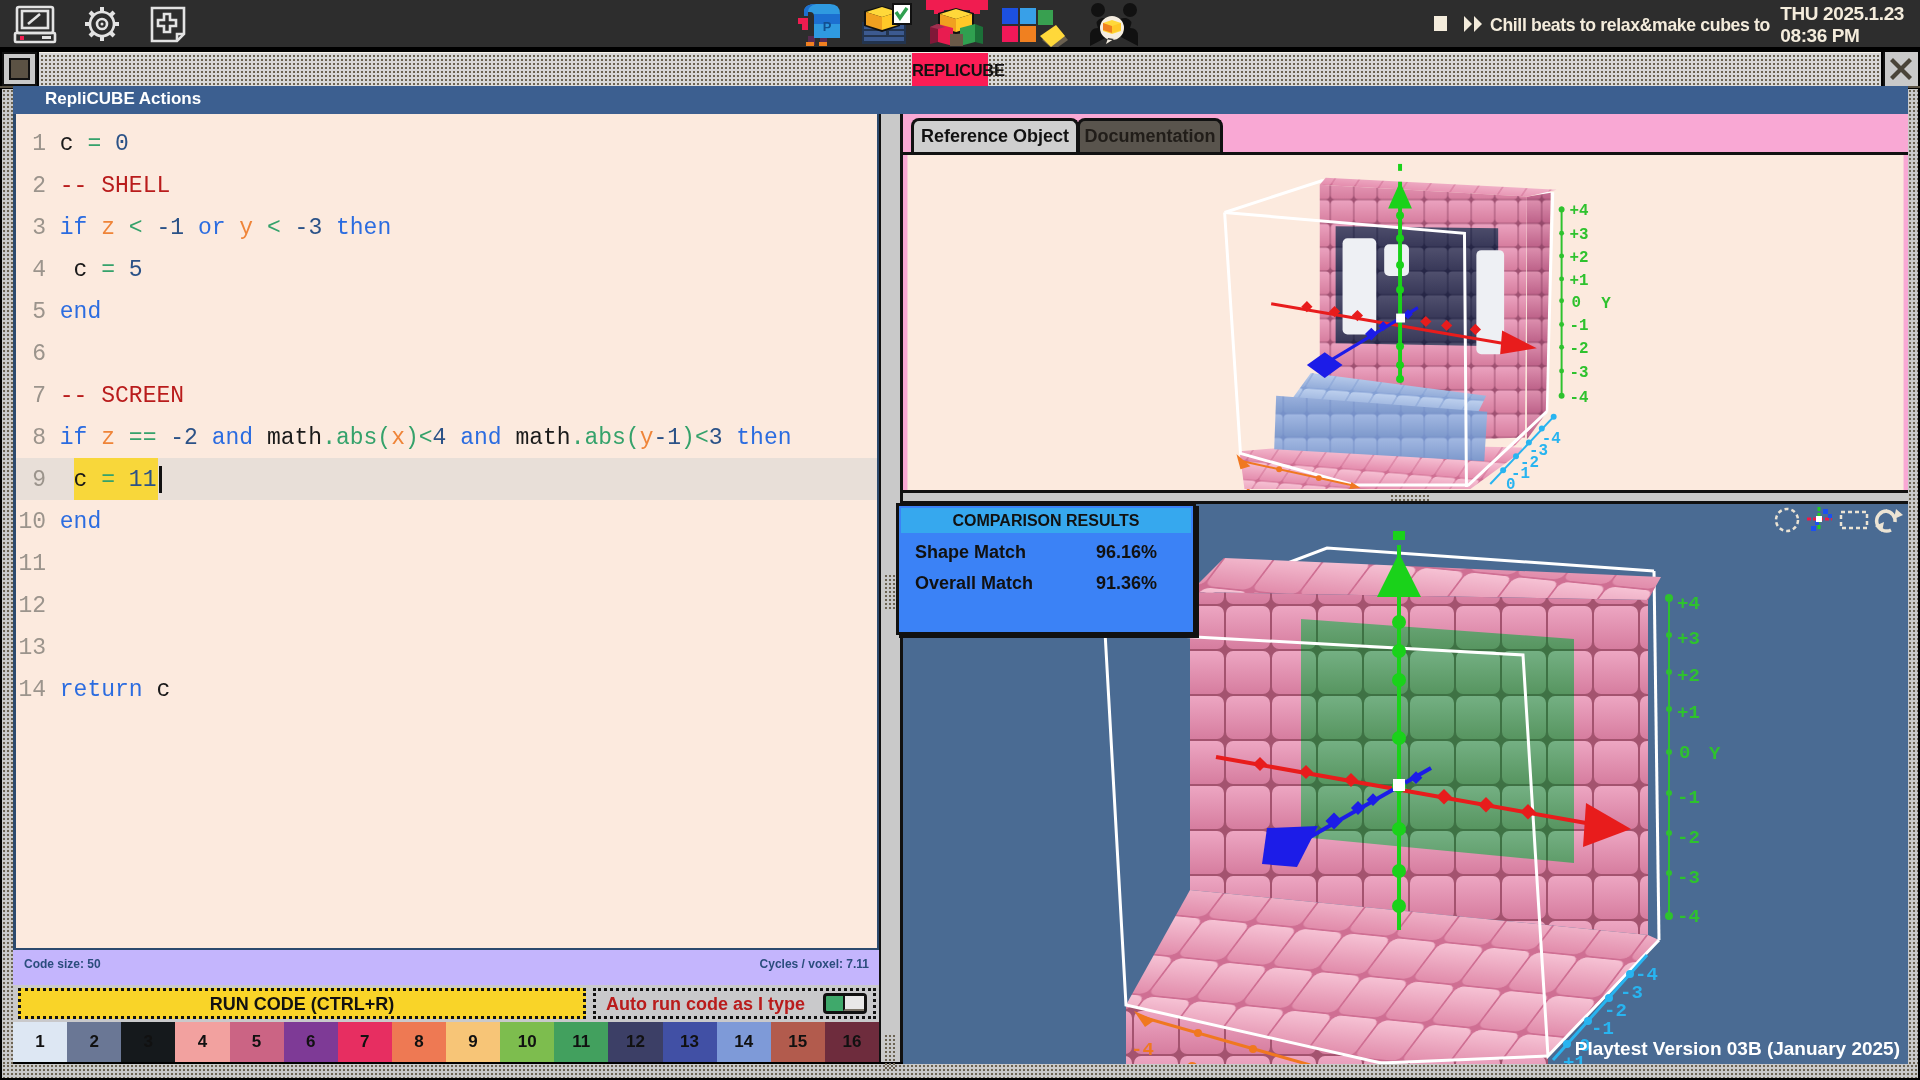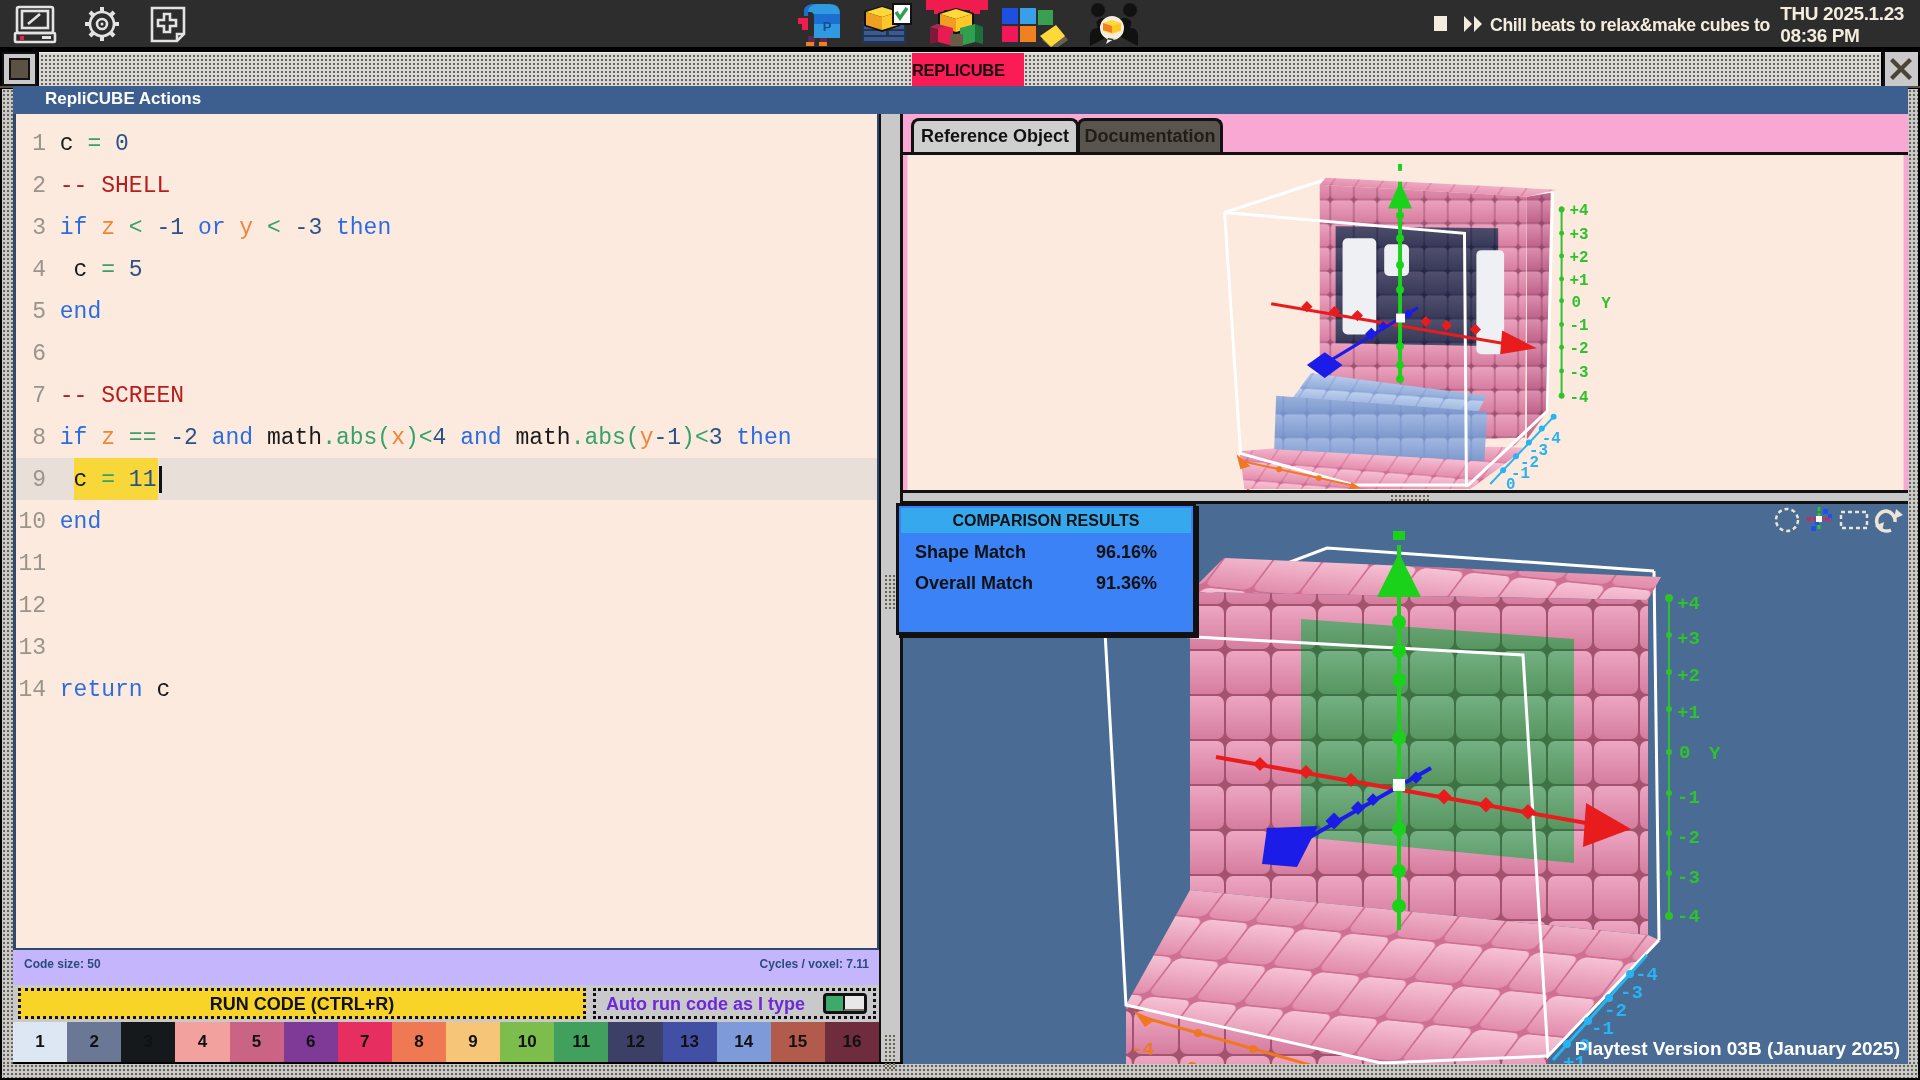--- a/index.html
+++ b/index.html
@@ -7,21 +7,21 @@
 
 #topbar{position:absolute;left:0;top:0;width:1920px;height:47px;background:#2d2d2d}
 #chill{position:absolute;top:14px;left:1490px;color:#f4ecdc;font-size:19px;font-weight:bold;letter-spacing:-0.4px;transform:scaleX(0.93);transform-origin:0 0;white-space:nowrap}
 #dt{position:absolute;top:3px;right:16px;color:#f4ecdc;font-size:19px;font-weight:bold;text-align:left;line-height:22px;letter-spacing:-0.4px}
 #stopsq{position:absolute;left:1434px;top:16px;width:13px;height:15px;background:#f4ecdc}
 
 #titlerow{position:absolute;left:0;top:47px;width:1920px;height:42px;background:#000}
 #tlbtn{position:absolute;left:2px;top:5px;width:35px;height:34px;background:#c9c9c9;border:2px solid #111}
 #tlbtn .sq{position:absolute;left:5px;top:4px;width:21px;height:22px;background:#5b5244;border:2px solid #111}
 #tlstrip{position:absolute;left:39px;top:5px;width:1842px;height:34px;background-color:#d8d8d8;background-image:radial-gradient(#6b6352 1.1px,transparent 1.1px);background-size:4px 4px;background-position:1px 1px;border-top:1px solid #f5f1e8}
-#tltab{position:absolute;left:873px;top:0px;width:112px;height:34px;background:#fb1c55;color:#111;font-size:16.5px;font-weight:bold;text-align:left;line-height:34px;letter-spacing:-0.3px}
+#tltab{position:absolute;left:873px;top:0px;width:76px;height:34px;background:#fb1c55;color:#111;font-size:16.5px;font-weight:bold;text-align:right;line-height:34px;letter-spacing:-0.3px}
 #tlx{position:absolute;left:1883px;top:5px;width:35px;height:34px;background:#c9c9c9;border-left:2px solid #111}
 #oliveline{position:absolute;left:0px;top:39px;width:1920px;height:2px;background:#5a5244}
 
 #leftstrip{position:absolute;left:2px;top:89px;width:11px;height:989px;background-color:#c9c9c9;background-image:radial-gradient(#6b6352 1.1px,transparent 1.1px);background-size:4px 4px}
 #rightstrip{position:absolute;left:1908px;top:89px;width:10px;height:975px;background-color:#c9c9c9;background-image:radial-gradient(#6b6352 1.1px,transparent 1.1px);background-size:4px 4px}
 #bottomstrip{position:absolute;left:2px;top:1064px;width:1916px;height:14px;background-color:#c9c9c9;background-image:radial-gradient(#6b6352 1.1px,transparent 1.1px);background-size:4px 4px}
 #bluebar{position:absolute;left:13px;top:86px;width:1895px;height:28px;background:#3c5f90;color:#fff;font-size:17px;font-weight:bold;line-height:26px;padding-left:32px}
 
 #codepanel{position:absolute;left:13px;top:114px;width:866px;height:834px;background:#fceade;border-left:3px solid #2c4a6e;border-right:2px solid #2c4a6e;overflow:hidden}
 #activeline{position:absolute;left:0;top:344px;width:866px;height:42px;background:#e8dfd8}
@@ -29,21 +29,21 @@
 <style>
 #codepre{position:absolute;left:0;top:9px;font-family:"Liberation Mono",monospace;font-size:23px;line-height:42px;white-space:pre;color:#1a1a1a}
 .ln{display:inline-block;width:30px;text-align:right;color:#9b948c}
 .kw{color:#2b6ce0}.vr{color:#ef8438}.op{color:#35a26b}.nm{color:#2b5287}.cm{color:#b91c1c}
 #cursor{position:absolute;left:143px;top:352px;width:3px;height:27px;background:#111}
 
 #statusbar{position:absolute;left:13px;top:948px;width:866px;height:37px;background:#c4b5fd;border-top:2px solid #2c4a6e;color:#2b4d7d;font-size:12px;font-weight:bold}
 
 #runrow{position:absolute;left:13px;top:985px;width:866px;height:37px;background:#c9c9cb}
 #runbtn{position:absolute;left:5px;top:3px;width:568px;height:31px;background:#f9d428;border:3px dotted #111;color:#111;font-size:18px;font-weight:bold;text-align:center;line-height:26px}
-#autorun{position:absolute;left:580px;top:3px;width:283px;height:31px;border:3px dotted #111;color:#6d28d9;font-size:18px;font-weight:bold;line-height:26px;padding-left:10px}
+#autorun{position:absolute;left:580px;top:3px;width:283px;height:31px;border:3px dotted #111;color:#b91c1c;font-size:18px;font-weight:bold;line-height:26px;padding-left:10px}
 #toggle{position:absolute;right:6px;top:2px;width:44px;height:21px;border:3px solid #111;border-radius:4px;background:#3fa96b}
 #toggle .knob{position:absolute;right:0px;top:0px;width:21px;height:15px;background:#e8e8e8;border-left:2px solid #111;border-bottom:2px solid #7a7468}
 
 #palette{position:absolute;left:13px;top:1022px;width:866px;height:40px;background:#c9c9cb;display:flex}
 #palette div{flex:1;color:#111;font-size:17px;font-weight:bold;text-align:center;line-height:40px}
 
 #vdivider{position:absolute;left:879px;top:114px;width:24px;height:948px;background:#c9c9c9;border-right:3px solid #111;border-left:2px solid #111}
 #vdivider .grip{position:absolute;left:3px;top:460px;width:13px;height:36px;background-image:radial-gradient(#6b6352 1.1px,transparent 1.1px);background-size:4px 4px}
 #vdivider .grip2{position:absolute;left:3px;top:920px;width:13px;height:36px;background-image:radial-gradient(#6b6352 1.1px,transparent 1.1px);background-size:4px 4px}
 

